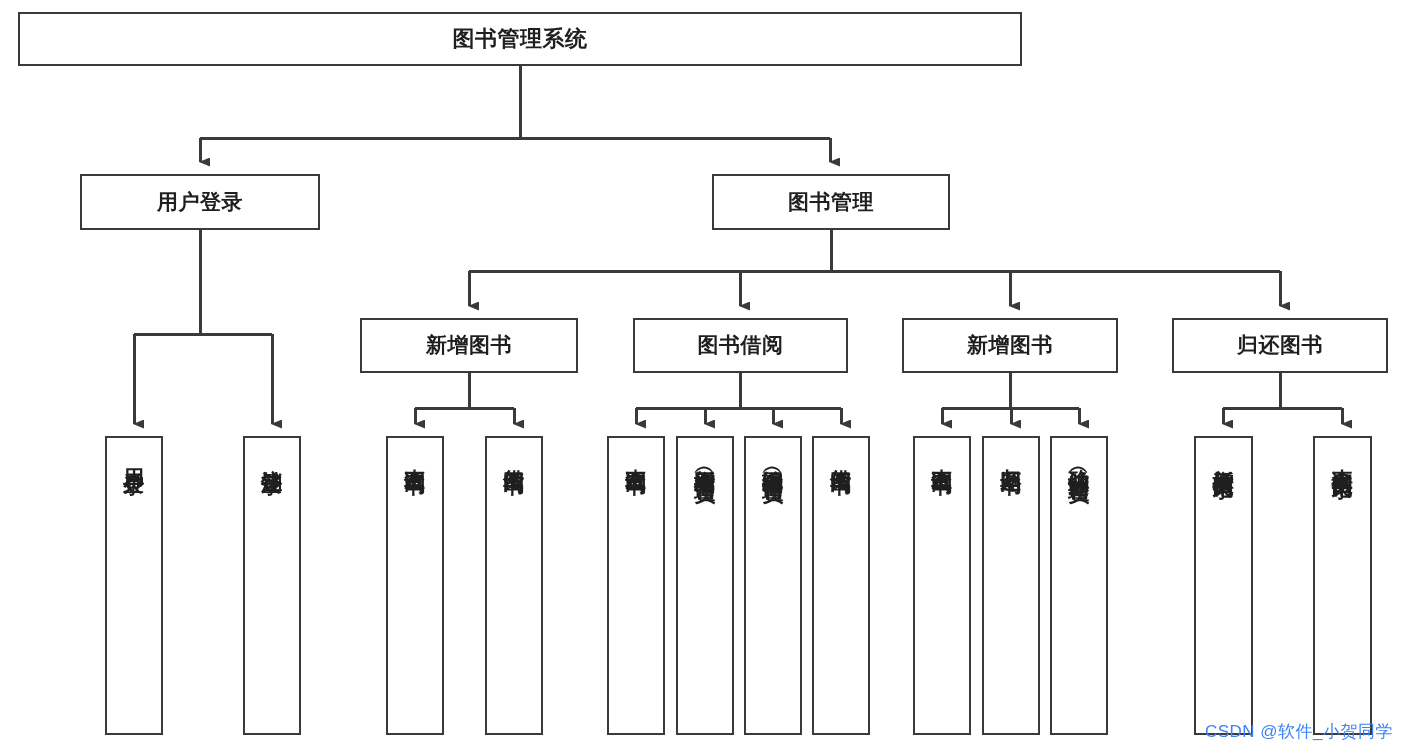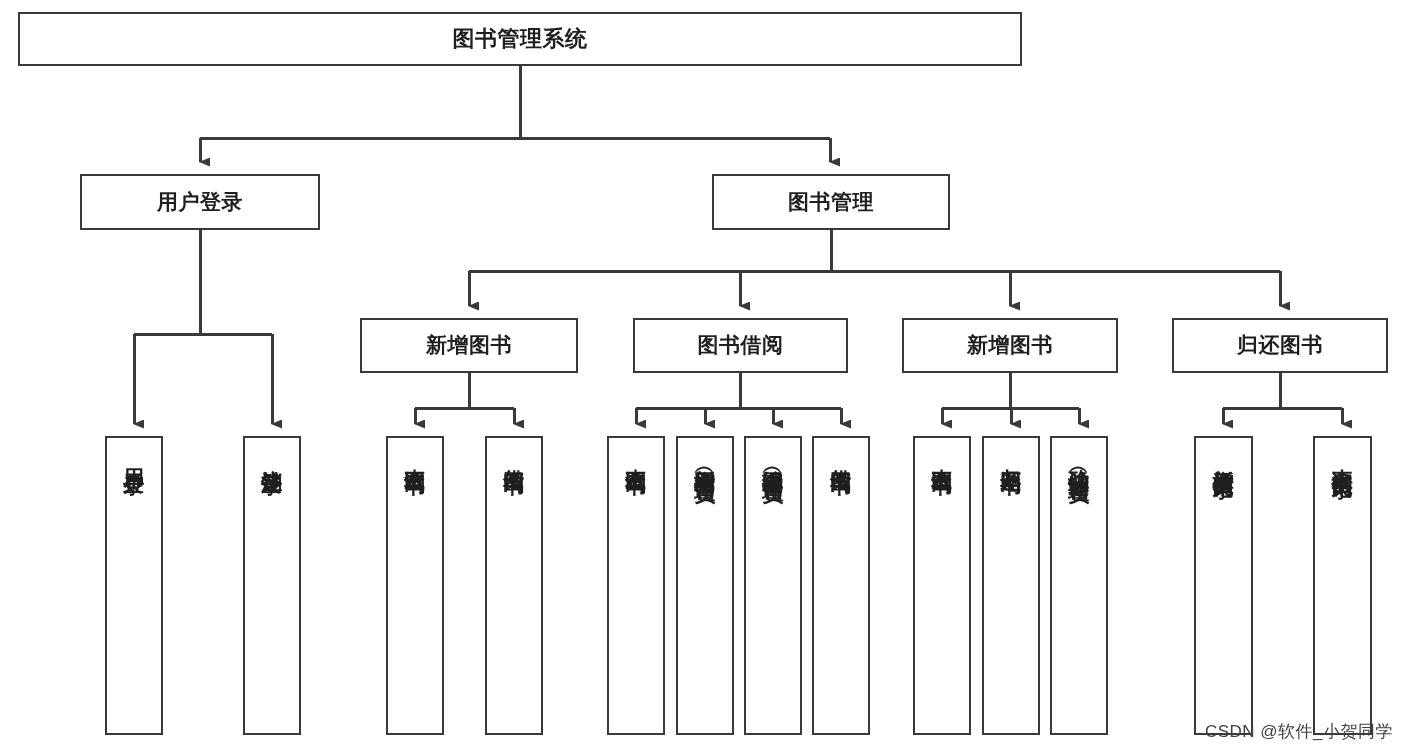--- a/index.html
+++ b/index.html
@@ -61,21 +61,21 @@
     white-space: nowrap;
   }
   #node-root .node-label {
     font-size: 22px;
   }
   .watermark {
     position: absolute;
     right: 12px;
     bottom: 4px;
     font-size: 17px;
-    color: #404040;
+    color: #3b82f6;
     letter-spacing: 0.5px;
     white-space: nowrap;
     z-index: 5;
   }
 </style>
 </head>
 <body>
 
 <div id="diagram-root">
 

